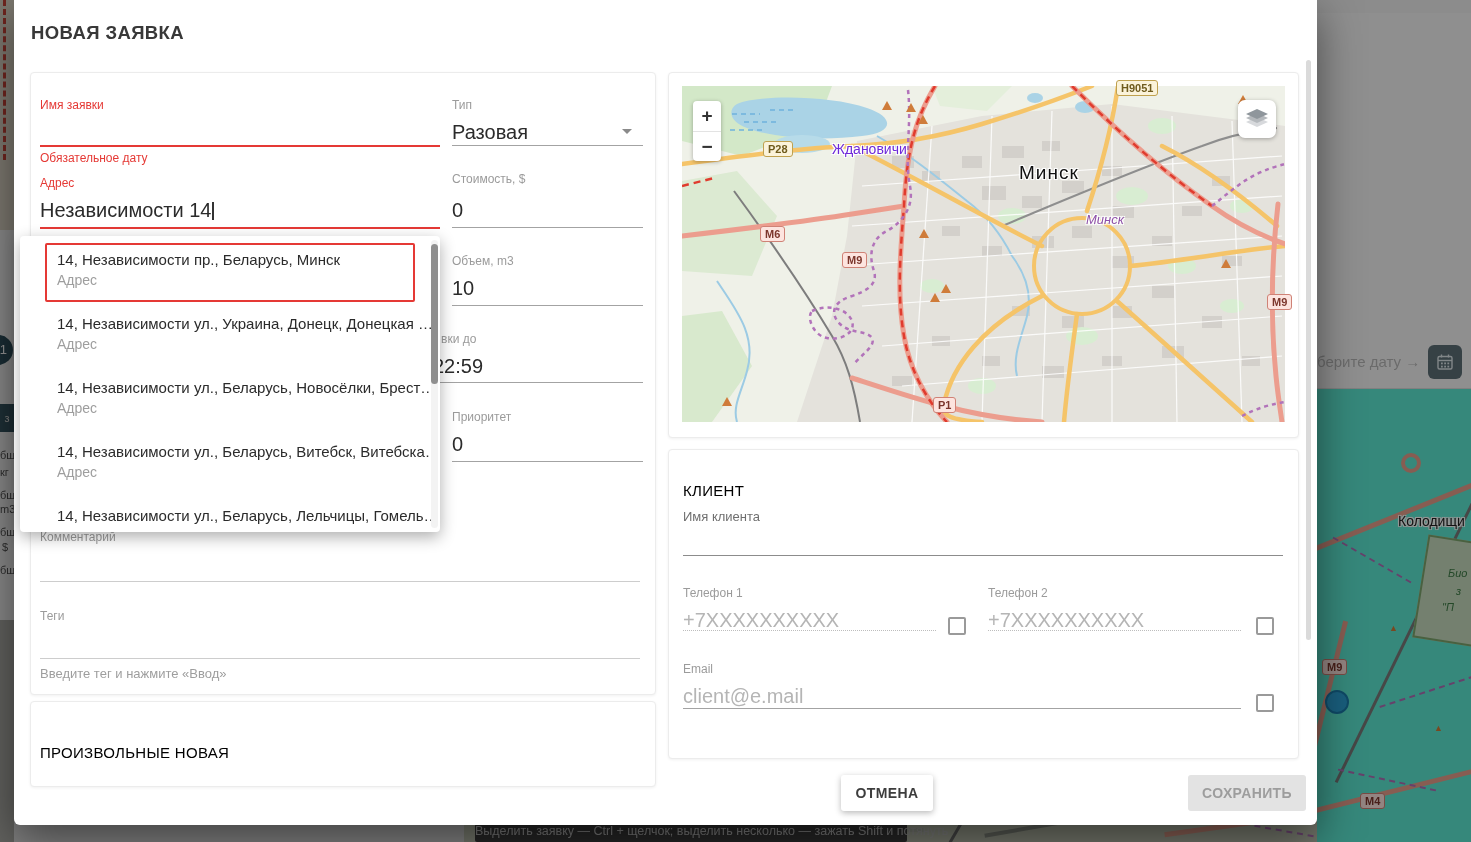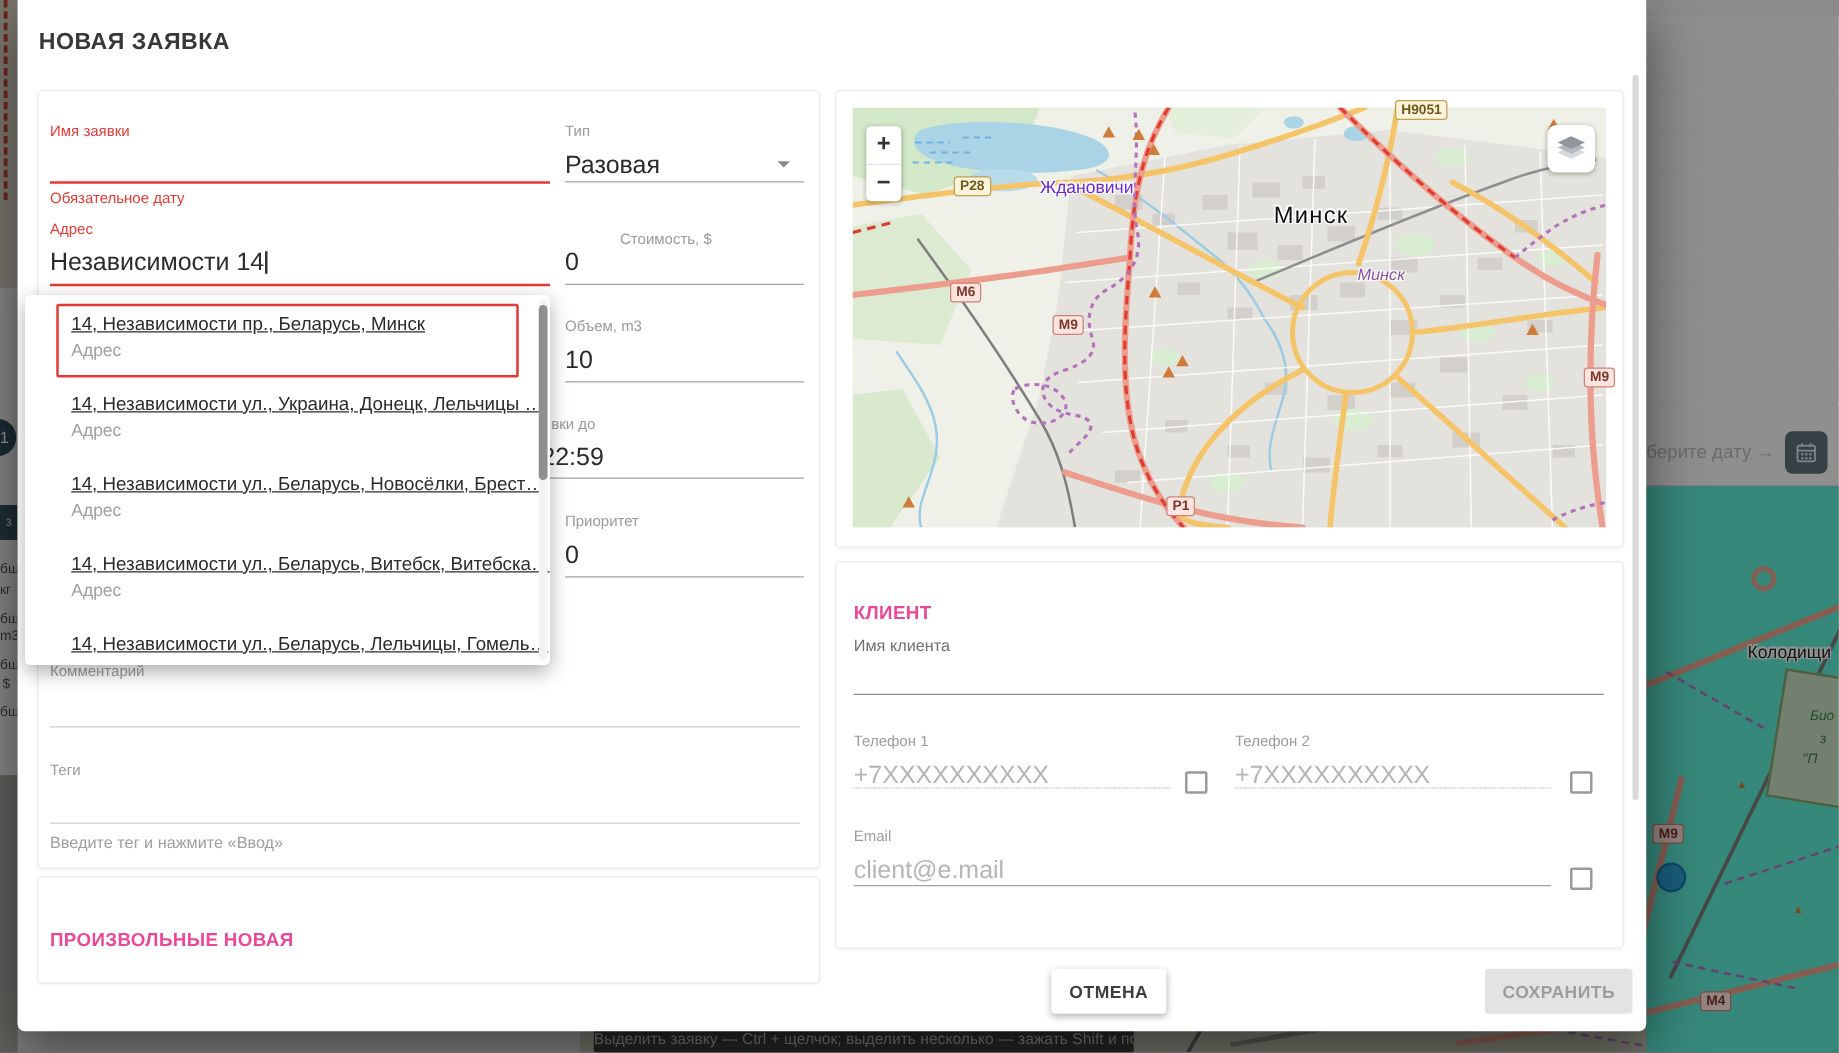--- a/index.html
+++ b/index.html
@@ -33,27 +33,27 @@
   .card{position:absolute;background:#fff;border:1px solid #ececec;border-radius:4px;box-shadow:0 1px 3px rgba(0,0,0,.06);}
   .lbl{position:absolute;font-size:12px;color:#9b9b9b;white-space:nowrap;}
   .lbl.red{color:#e53935;}
   .val{position:absolute;font-size:20px;color:#2b2b2b;white-space:nowrap;}
   .val.ph{color:#b5b5b5;}
   .hr{position:absolute;height:1px;background:#a3a3a3;}
   .hr.red{height:2px;background:#e53935;}
   .hr.light{background:#cdcdcd;}
   .hr.dot{height:0;background:none;border-bottom:1.5px dotted #bdbdbd;}
   .caret{display:inline-block;width:1.5px;height:18px;background:#333;vertical-align:-3px;margin-left:1px;}
-  .sec-h{position:absolute;font-size:15px;font-weight:bold;color:#ec4899;letter-spacing:.3px;}
+  .sec-h{position:absolute;font-size:15px;font-weight:normal;color:#000000;letter-spacing:.3px;}
   .cb{position:absolute;width:14px;height:14px;border:2px solid #9a9a9a;border-radius:2px;background:#fff;}
   .selarrow{position:absolute;width:0;height:0;border-left:5px solid transparent;border-right:5px solid transparent;border-top:5px solid #8a8a8a;}
   
   .dd{position:absolute;left:6px;top:236px;width:420px;height:296px;background:#fff;border-radius:4px;z-index:30;
     box-shadow:0 5px 16px rgba(0,0,0,.32);overflow:hidden;}
-  .dd-title{position:absolute;left:37px;font-size:15px;color:#2b2b2b;white-space:nowrap;text-decoration:underline;}
+  .dd-title{position:absolute;left:37px;font-size:15px;color:#2b2b2b;white-space:nowrap;}
   .dd-sub{position:absolute;left:37px;font-size:14px;color:#9e9e9e;}
   .dd-hl{position:absolute;left:25px;top:7px;width:366px;height:55px;border:2.5px solid #e53935;border-radius:2px;}
   .dd-sb-track{position:absolute;right:2px;top:4px;width:7px;height:288px;background:#f3f3f3;border-radius:4px;}
   .dd-sb-thumb{position:absolute;right:2px;top:8px;width:7px;height:140px;background:#8f8f8f;border-radius:4px;}
   
   .btn{position:absolute;top:775px;height:36px;border-radius:3px;font-size:14px;font-weight:bold;letter-spacing:.4px;
     display:flex;align-items:center;justify-content:center;}
   .btn.primary-flat{background:#fff;color:#3d3d3d;box-shadow:0 2px 6px rgba(0,0,0,.28);}
   .btn.disabled{background:#e3e3e3;color:#9d9d9d;}
   
@@ -188,41 +188,41 @@
 
     <div class="lbl" style="left:26px;top:609px;">Теги</div>
     <div class="hr light" style="left:26px;top:658px;width:600px;"></div>
     <div class="abs" style="left:26px;top:666px;font-size:13px;color:#9e9e9e;">Введите тег и нажмите «Ввод»</div>
 
     <div class="lbl" style="left:438px;top:98px;">Тип</div>
     <div class="val" style="left:438px;top:121px;">Разовая</div>
     <div class="selarrow" style="left:608px;top:129px;"></div>
     <div class="hr" style="left:438px;top:145px;width:191px;"></div>
 
-    <div class="lbl" style="left:438px;top:184px;margin-left:44px;">Стоимость, $</div>
+    <div class="lbl" style="left:438px;top:172px;">Стоимость, $</div>
     <div class="val" style="left:438px;top:199px;">0</div>
     <div class="hr" style="left:438px;top:227px;width:191px;"></div>
 
     <div class="lbl" style="left:438px;top:254px;">Объем, m3</div>
     <div class="val" style="left:438px;top:277px;">10</div>
     <div class="hr" style="left:438px;top:305px;width:191px;"></div>
 
     <div class="lbl" style="left:427px;top:332px;">вки до</div>
     <div class="val" style="left:419px;top:355px;">22:59</div>
     <div class="hr" style="left:422px;top:382px;width:207px;"></div>
 
     <div class="lbl" style="left:438px;top:410px;">Приоритет</div>
     <div class="val" style="left:438px;top:433px;">0</div>
     <div class="hr" style="left:438px;top:461px;width:191px;"></div>
 
     <div class="dd">
       <div class="dd-hl"></div>
       <div class="dd-title" style="top:15px;">14, Независимости пр., Беларусь, Минск</div>
       <div class="dd-sub" style="top:36px;">Адрес</div>
-      <div class="dd-title" style="top:79px;">14, Независимости ул., Украина, Донецк, Лельчицы …</div>
+      <div class="dd-title" style="top:79px;">14, Независимости ул., Украина, Донецк, Донецкая …</div>
       <div class="dd-sub" style="top:100px;">Адрес</div>
       <div class="dd-title" style="top:143px;">14, Независимости ул., Беларусь, Новосёлки, Брест…</div>
       <div class="dd-sub" style="top:164px;">Адрес</div>
       <div class="dd-title" style="top:207px;">14, Независимости ул., Беларусь, Витебск, Витебска…</div>
       <div class="dd-sub" style="top:228px;">Адрес</div>
       <div class="dd-title" style="top:271px;">14, Независимости ул., Беларусь, Лельчицы, Гомель…</div>
       <div class="dd-sb-track"></div>
       <div class="dd-sb-thumb"></div>
     </div>
 

